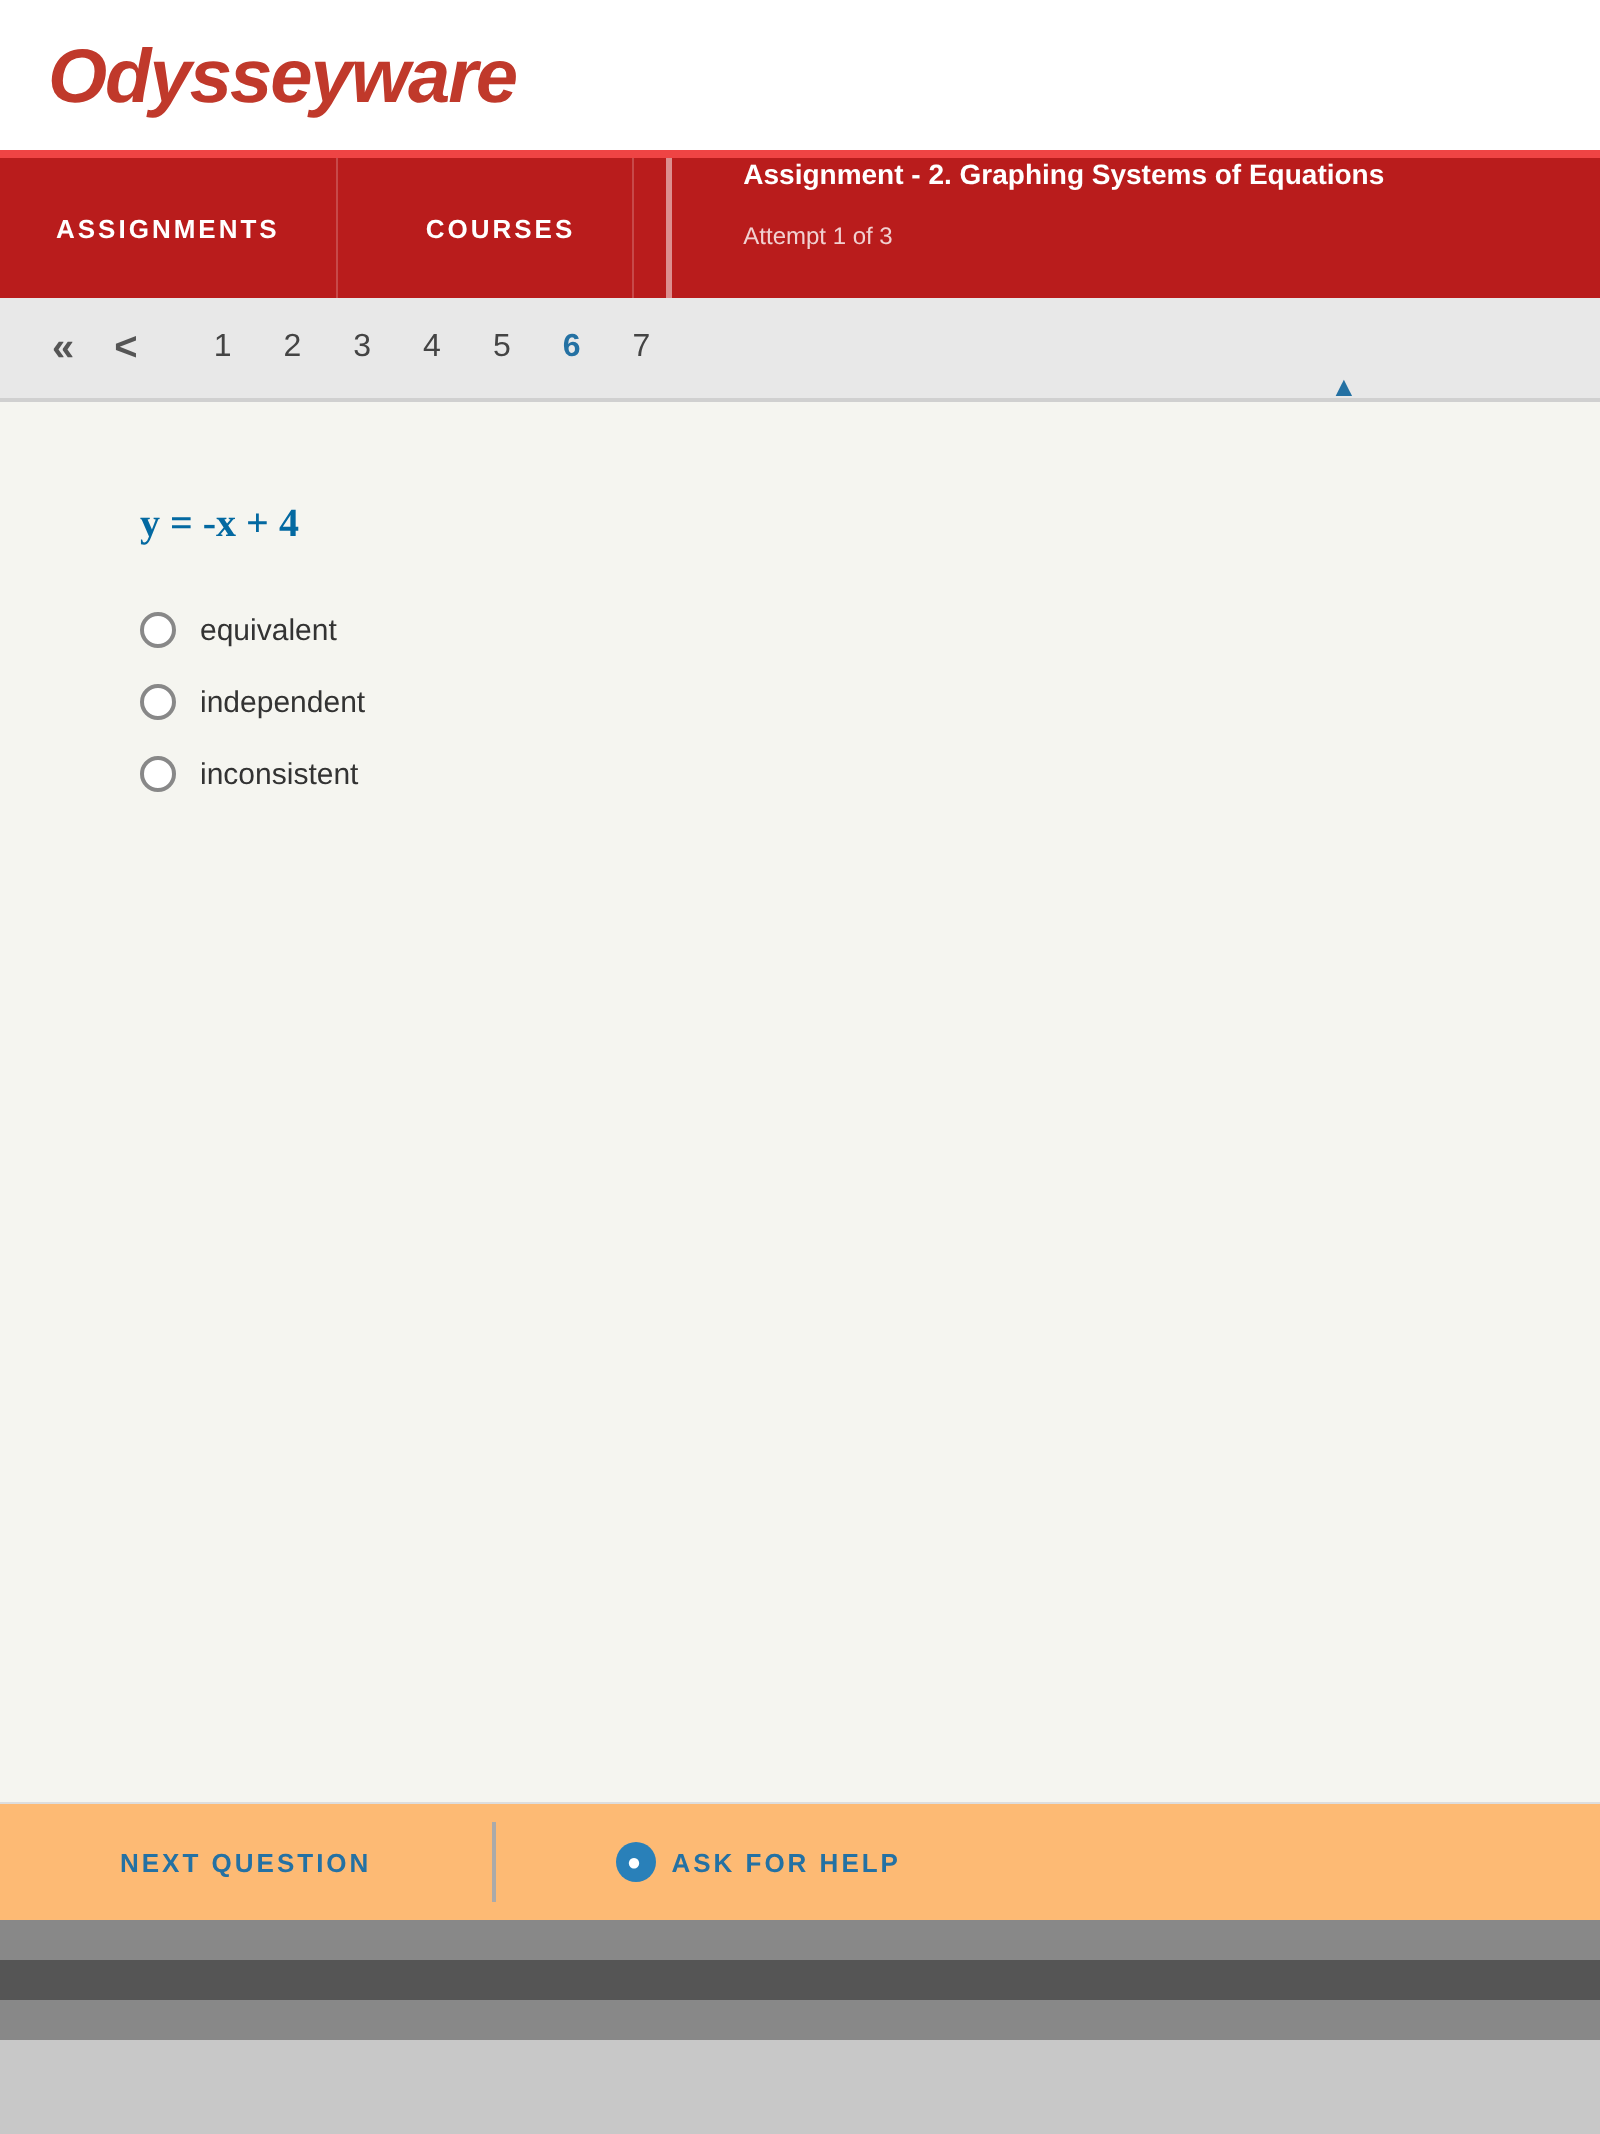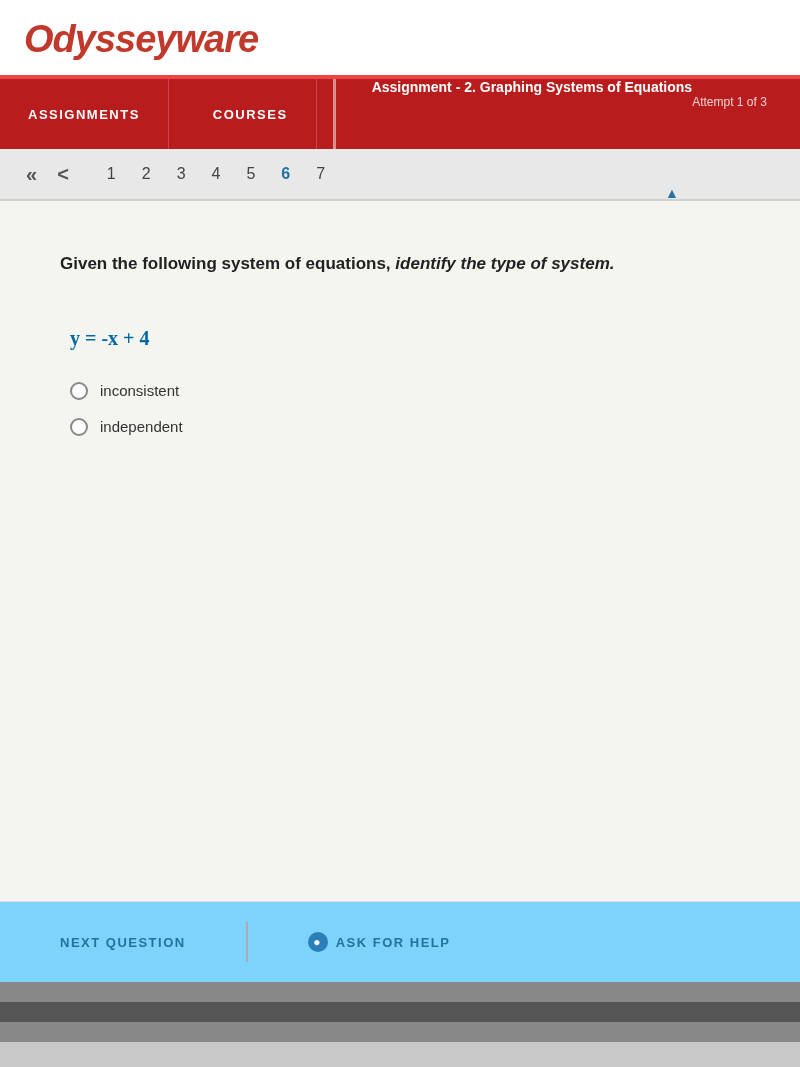--- a/index.html
+++ b/index.html
@@ -43,21 +43,21 @@
       text-transform: uppercase;
       cursor: pointer;
       border-right: 1px solid rgba(255,255,255,0.2);
     }
     .nav-divider {
       width: 3px;
       background: rgba(255,255,255,0.5);
     }
     .nav-assignment {
       display: flex;
-      flex-direction: row;
+      flex-direction: column;
       justify-content: flex-start;
       padding: 0 20px;
       color: white;
     }
     .nav-assignment-title {
       font-size: 14px;
       font-weight: 600;
     }
     .nav-assignment-sub {
       font-size: 12px;
@@ -159,22 +159,22 @@
       background: white;
     }
     .option-label {
       font-size: 15px;
       color: #333;
     }
 
     
     .bottom-bar {
       display: flex;
-      padding: 20px 60px;
-      background: #7dd3fc;
+      padding: 9px 60px;
+      background: #fdba74;
       border-top: 1px solid #ddd;
       position: relative;
     }
     .next-question-btn {
       background: none;
       border: none;
       color: #2471a3;
       font-size: 13px;
       font-weight: 700;
       letter-spacing: 1.5px;
@@ -254,36 +254,37 @@
     <span class="page-num">3</span>
     <span class="page-num">4</span>
     <span class="page-num">5</span>
     <span class="page-num active">6</span>
     <span class="page-num">7</span>
   </div>
   <span class="page-arrow-indicator" style="left: 665px;">▲</span>
 </div>
 
 <div class="main-content">
-  <div class="question-text">
-    Given the following system of equations, <em>identify the type of system.</em>
-  </div>
 
   <div class="equations">
     <div class="equation">y = -x + 4</div>
   </div>
 
   <div class="options">
     <div class="option-item">
       <div class="radio-circle"></div>
-      <span class="option-label">inconsistent</span>
+      <span class="option-label">equivalent</span>
     </div>
     <div class="option-item">
       <div class="radio-circle"></div>
       <span class="option-label">independent</span>
+    </div>
+    <div class="option-item">
+      <div class="radio-circle"></div>
+      <span class="option-label">inconsistent</span>
     </div>
   </div>
 </div>
 
 <div class="bottom-bar">
   <button class="next-question-btn">NEXT QUESTION</button>
   <div class="bottom-divider"></div>
   <button class="ask-for-help-btn">
     <span class="help-icon">●</span>
     <span>ASK FOR HELP</span>

